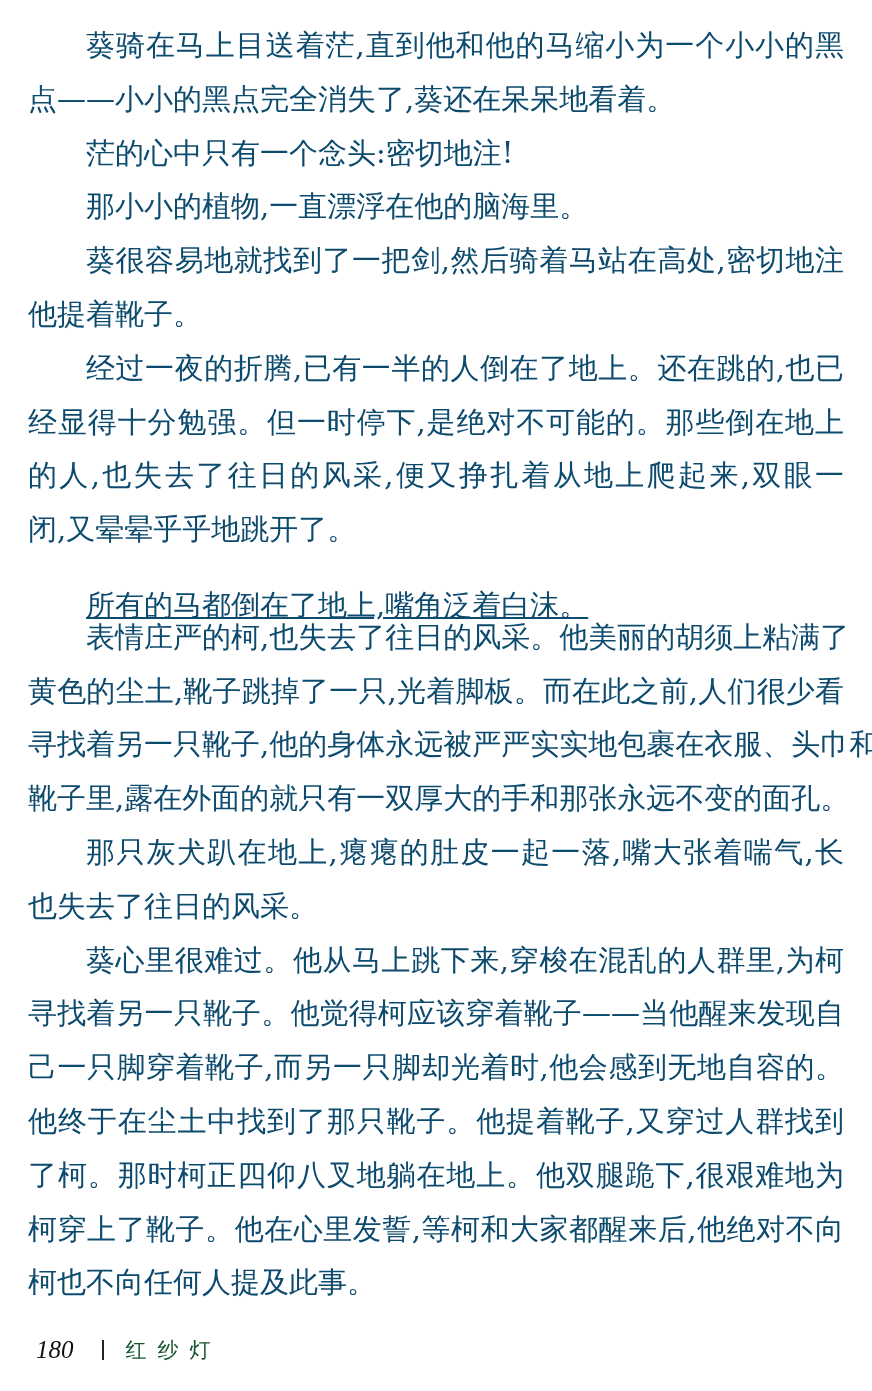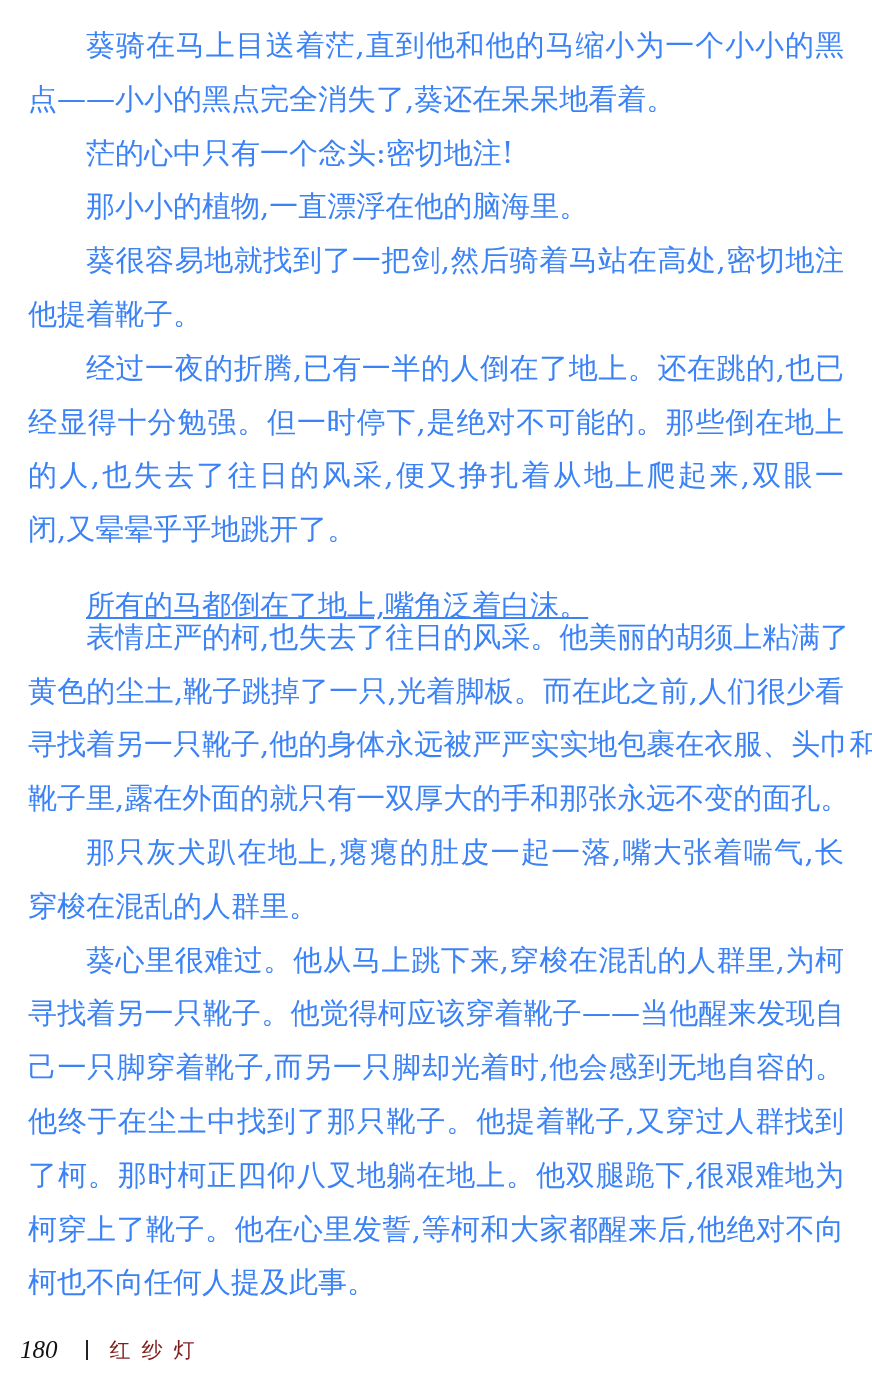--- a/index.html
+++ b/index.html
@@ -1,29 +1,29 @@
 <!DOCTYPE html>
 <html><head>
 <meta charset="utf-8">
 <style>
   html, body { margin: 0; padding: 0; background: #ffffff; }
   body { width: 872px; height: 1391px; position: relative; overflow: hidden; }
   .page { position: absolute; left: 28px; top: 18px; width: 816px; }
   .line {
     position: absolute; left: 0; width: 816px; height: 54px;
     font-family: "DejaVu Serif", "Liberation Serif", serif;
-    font-size: 29px; line-height: 54px; color: #3b82f6;
+    font-size: 29px; line-height: 54px; color: #0c4a6e;
     white-space: nowrap; text-align: justify; text-align-last: justify;
   }
   .line.indent { padding-left: 58px; width: 758px; }
   .line.last { text-align-last: left; }
-  .footer { position: absolute; left: 20px; top: 1330px; height: 40px; display: flex; align-items: center; }
+  .footer { position: absolute; left: 36px; top: 1330px; height: 40px; display: flex; align-items: center; }
   .pnum { font-family: "Liberation Serif", serif; font-style: italic; font-size: 25px; color: #111; }
   .sep { width: 2px; height: 20px; background: #222; margin: 0 22px 0 28px; }
-  .title { font-family: "DejaVu Sans", sans-serif; font-size: 21px; letter-spacing: 11px; color: #7f1d1d; }
+  .title { font-family: "DejaVu Sans", sans-serif; font-size: 21px; letter-spacing: 11px; color: #14532d; }
 </style>
 </head>
 <body>
 
 <div class="page" id="page">
     <div class="line indent" style="top: 0px;">葵骑在马上目送着茫,直到他和他的马缩小为一个小小的黑</div>
     <div class="line last" style="top: 53.8px;">点——小小的黑点完全消失了,葵还在呆呆地看着。</div>
     <div class="line indent last" style="top: 107.6px;">茫的心中只有一个念头:密切地注!</div>
     <div class="line indent last" style="top: 161.4px;">那小小的植物,一直漂浮在他的脑海里。</div>
     <div class="line indent" style="top: 215.2px;">葵很容易地就找到了一把剑,然后骑着马站在高处,密切地注</div>
@@ -31,21 +31,21 @@
     <div class="line indent" style="top: 322.8px;">经过一夜的折腾,已有一半的人倒在了地上。还在跳的,也已</div>
     <div class="line" style="top: 376.6px;">经显得十分勉强。但一时停下,是绝对不可能的。那些倒在地上</div>
     <div class="line" style="top: 430.4px;">的人,也失去了往日的风采,便又挣扎着从地上爬起来,双眼一</div>
     <div class="line last" style="top: 484.2px;">闭,又晕晕乎乎地跳开了。</div>
     <div class="line indent last" style="top: 560px; text-decoration: underline;">所有的马都倒在了地上,嘴角泛着白沫。</div>
     <div class="line indent" style="top: 591.8px;">表情庄严的柯,也失去了往日的风采。他美丽的胡须上粘满了</div>
     <div class="line" style="top: 645.6px;">黄色的尘土,靴子跳掉了一只,光着脚板。而在此之前,人们很少看</div>
     <div class="line" style="top: 699.4px;">寻找着另一只靴子,他的身体永远被严严实实地包裹在衣服、头巾和</div>
     <div class="line" style="top: 753.2px;">靴子里,露在外面的就只有一双厚大的手和那张永远不变的面孔。</div>
     <div class="line indent" style="top: 807px;">那只灰犬趴在地上,瘪瘪的肚皮一起一落,嘴大张着喘气,长</div>
-    <div class="line last" style="top: 860.8px;">穿梭在混乱的人群里。</div>
+    <div class="line last" style="top: 860.8px;">也失去了往日的风采。</div>
     <div class="line indent" style="top: 914.6px;">葵心里很难过。他从马上跳下来,穿梭在混乱的人群里,为柯</div>
     <div class="line" style="top: 968.4px;">寻找着另一只靴子。他觉得柯应该穿着靴子——当他醒来发现自</div>
     <div class="line" style="top: 1022.2px;">己一只脚穿着靴子,而另一只脚却光着时,他会感到无地自容的。</div>
     <div class="line" style="top: 1076px;">他终于在尘土中找到了那只靴子。他提着靴子,又穿过人群找到</div>
     <div class="line" style="top: 1129.8px;">了柯。那时柯正四仰八叉地躺在地上。他双腿跪下,很艰难地为</div>
     <div class="line" style="top: 1183.6px;">柯穿上了靴子。他在心里发誓,等柯和大家都醒来后,他绝对不向</div>
     <div class="line last" style="top: 1237.4px;">柯也不向任何人提及此事。</div>
   </div>
 
 <div class="footer">

